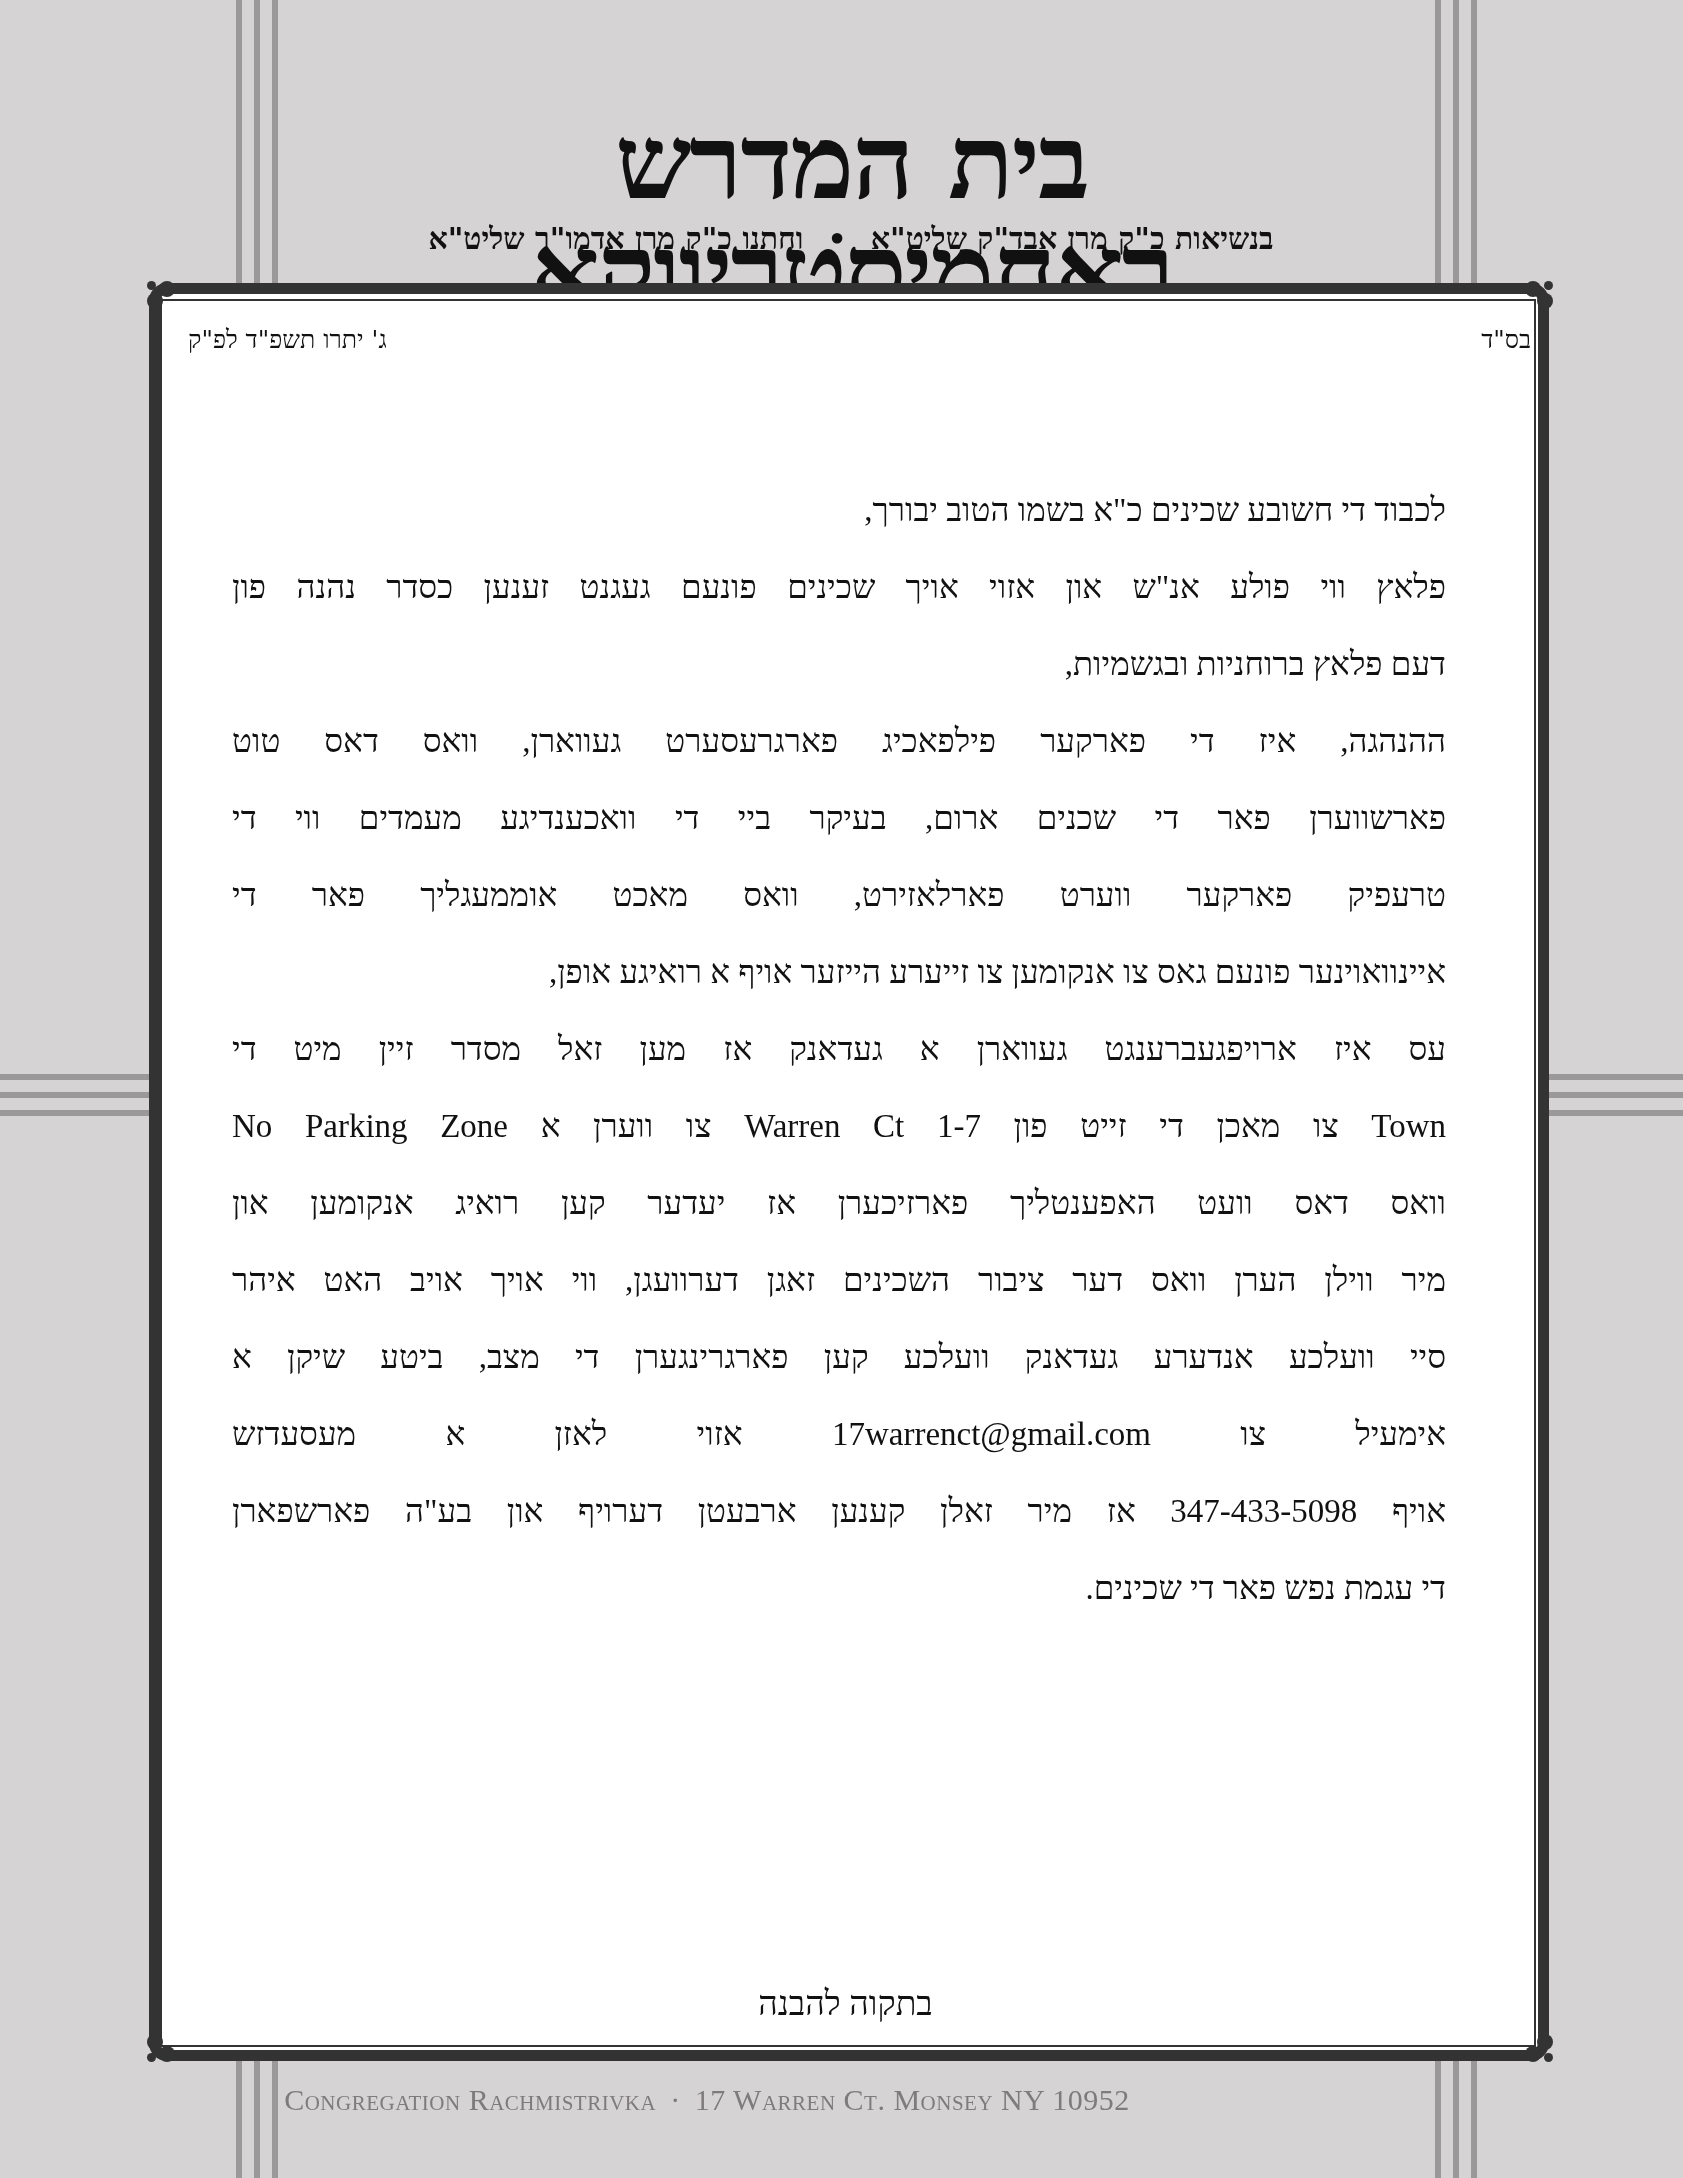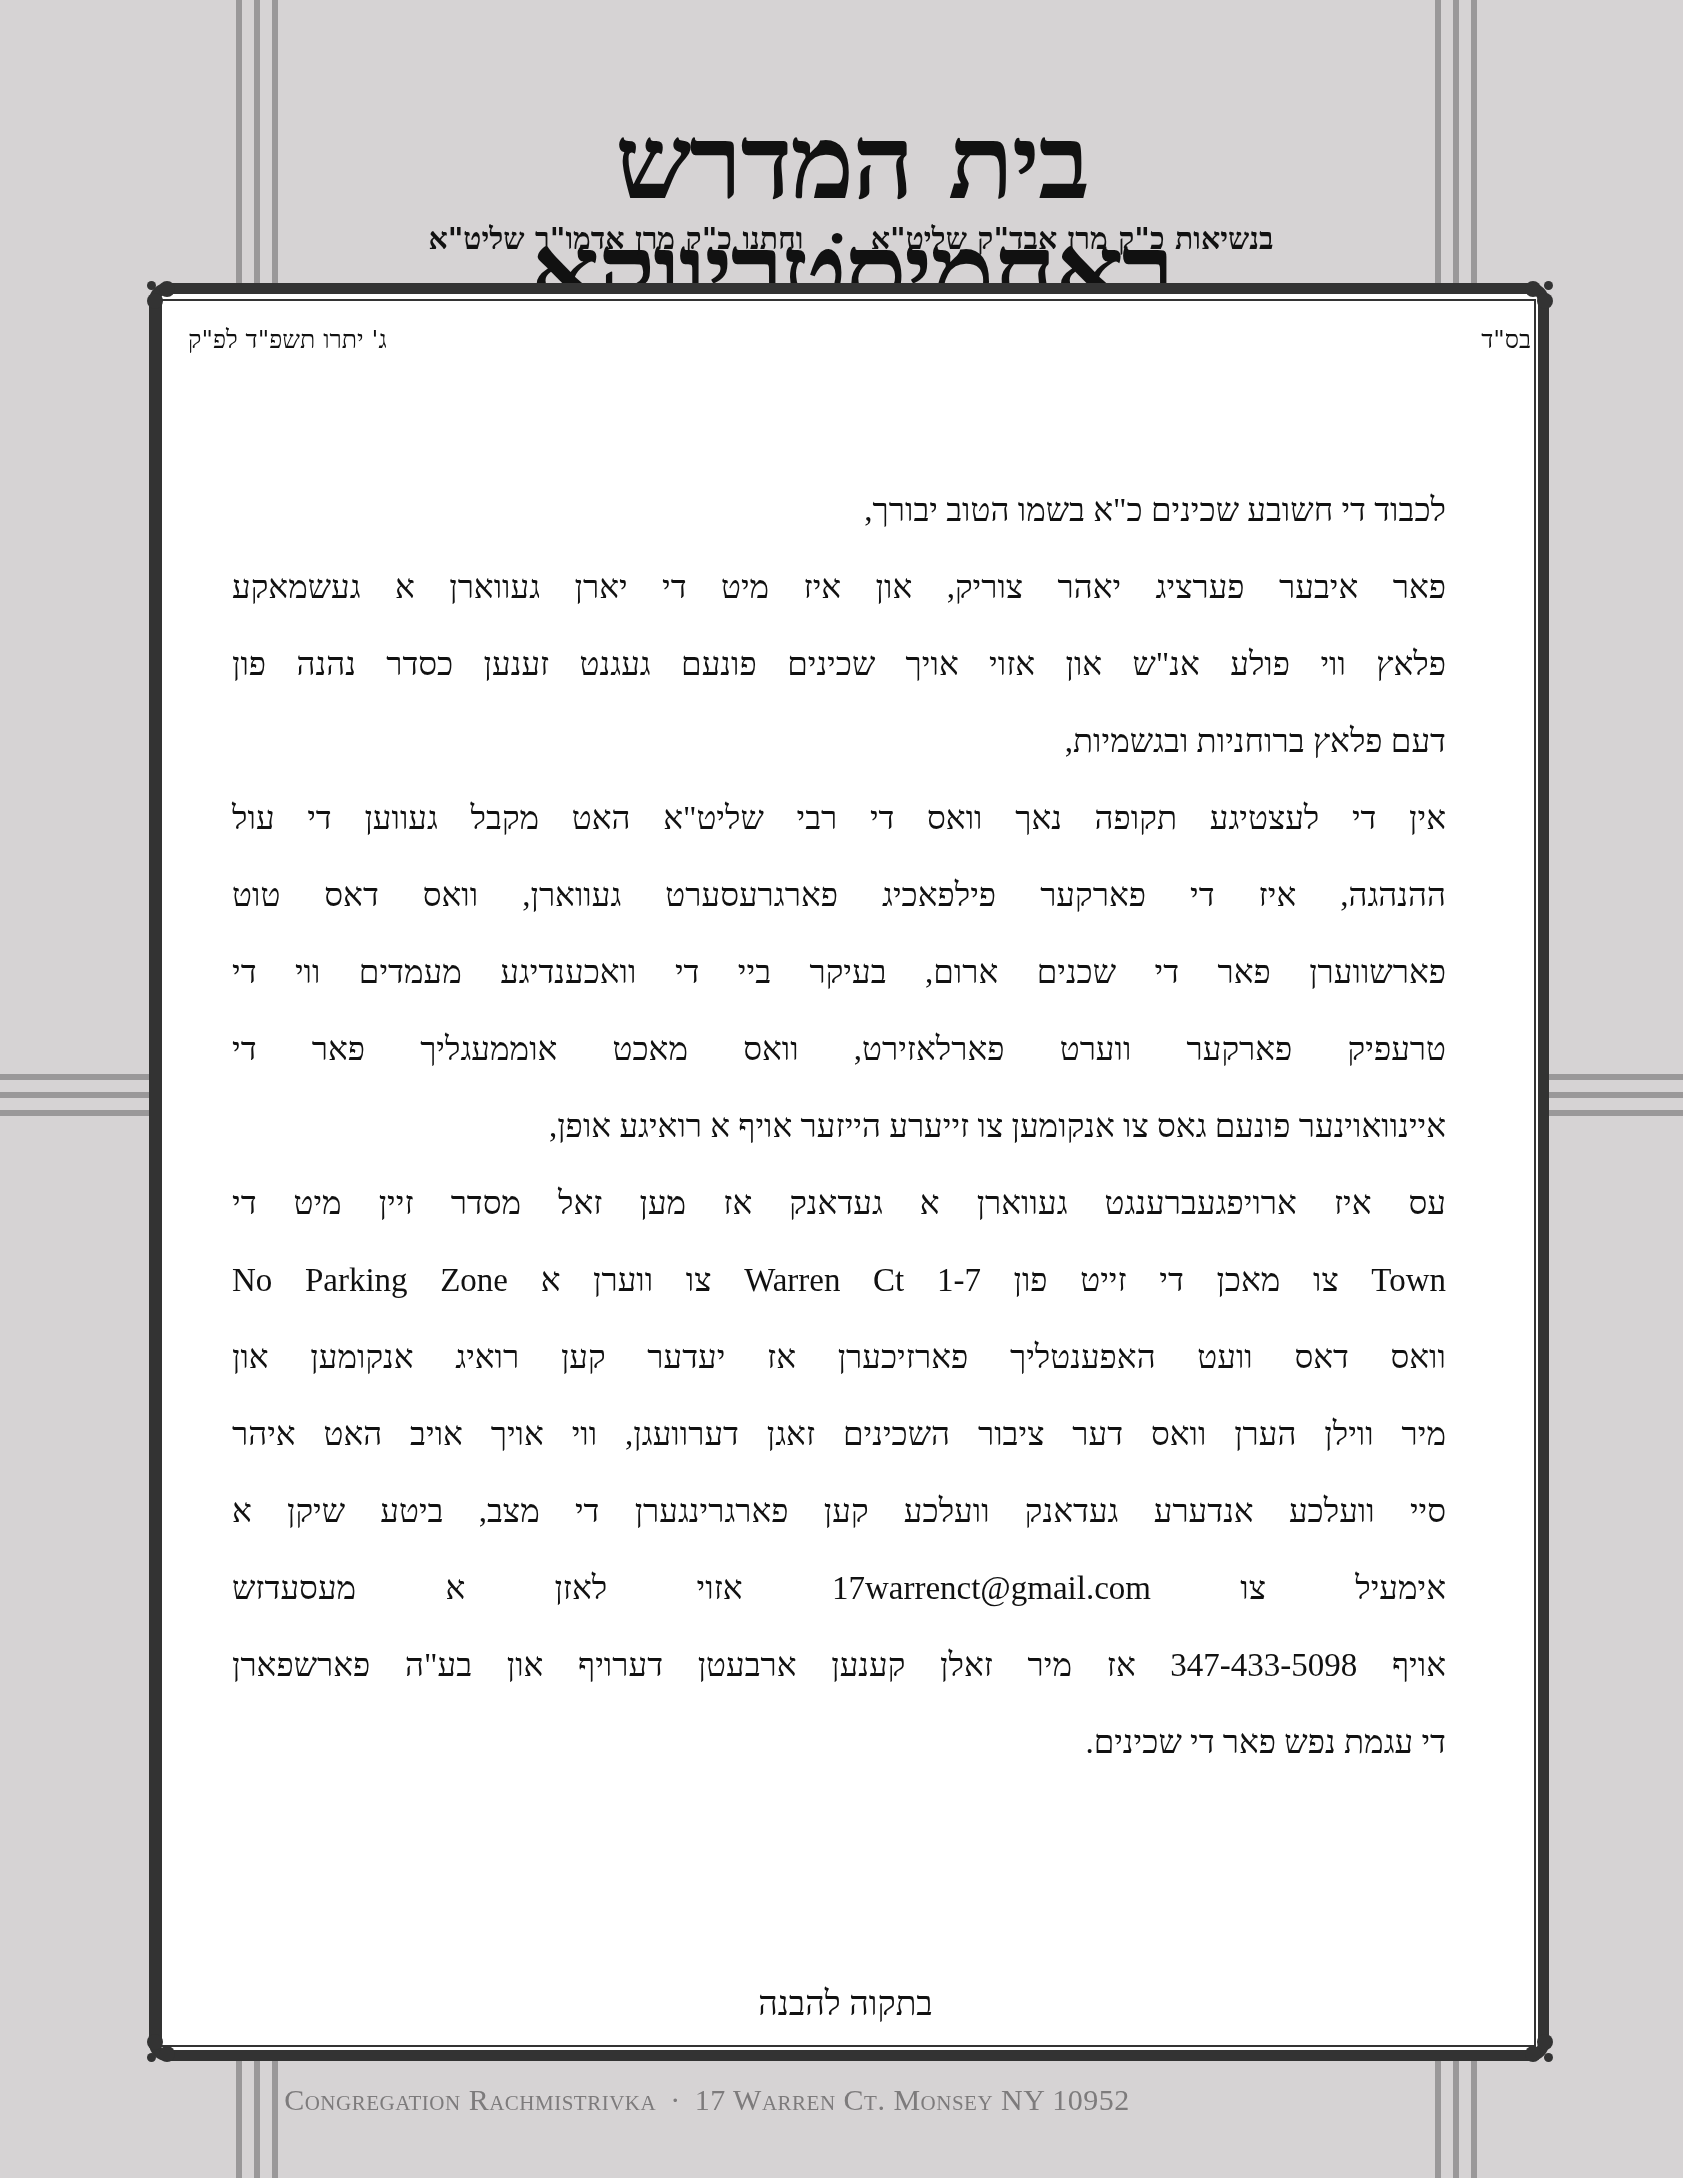--- a/index.html
+++ b/index.html
@@ -88,24 +88,22 @@
   <span style="left:16px;top:4px;width:16px;height:16px;"></span>
     <span style="left:4px;top:16px;width:16px;height:16px;"></span>
     <span style="left:23px;top:23px;width:9px;height:9px;"></span>
 </div>
 
 <div class="hdr-right">בס"ד</div>
 <div class="hdr-left">ג' יתרו תשפ"ד לפ"ק</div>
 
 <div class="body-text">
   <div class="line last">לכבוד די חשובע שכינים כ"א בשמו הטוב יבורך,</div>
-  <div class="line">פאר איבער פערציג יאהר צוריק, און איז מיט די יארן געווארן א געשמאקע</div>
   <div class="line">פלאץ ווי פולע אנ"ש און אזוי אויך שכינים פונעם געגנט זענען כסדר נהנה פון</div>
   <div class="line last">דעם פלאץ ברוחניות ובגשמיות,</div>
-  <div class="line">אין די לעצטיגע תקופה נאך וואס די רבי שליט"א האט מקבל געווען די עול</div>
   <div class="line">ההנהגה, איז די פארקער פילפאכיג פארגרעסערט געווארן, וואס דאס טוט</div>
   <div class="line">פארשווערן פאר די שכנים ארום, בעיקר ביי די וואכענדיגע מעמדים ווי די</div>
   <div class="line">טרעפיק פארקער ווערט פארלאזירט, וואס מאכט אוממעגליך פאר די</div>
   <div class="line last">איינוואוינער פונעם גאס צו אנקומען צו זייערע הייזער אויף א רואיגע אופן,</div>
   <div class="line">עס איז ארויפגעברענגט געווארן א געדאנק אז מען זאל מסדר זיין מיט די</div>
   <div class="line">Town צו מאכן די זייט פון 1-7 Warren Ct צו ווערן א No Parking Zone</div>
   <div class="line">וואס דאס וועט האפענטליך פארזיכערן אז יעדער קען רואיג אנקומען און</div>
   <div class="line">מיר ווילן הערן וואס דער ציבור השכינים זאגן דערוועגן, ווי אויך אויב האט איהר</div>
   <div class="line">סיי וועלכע אנדערע געדאנק וועלכע קען פארגרינגערן די מצב, ביטע שיקן א</div>
   <div class="line">אימעיל צו 17warrenct@gmail.com אזוי לאזן א מעסעדזש</div>

